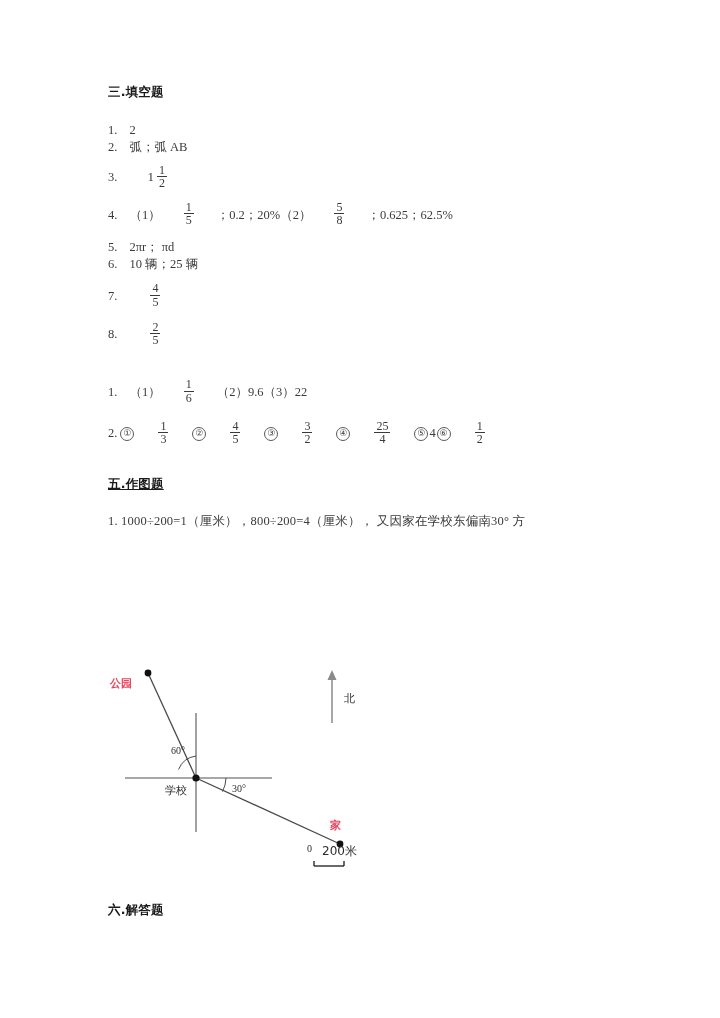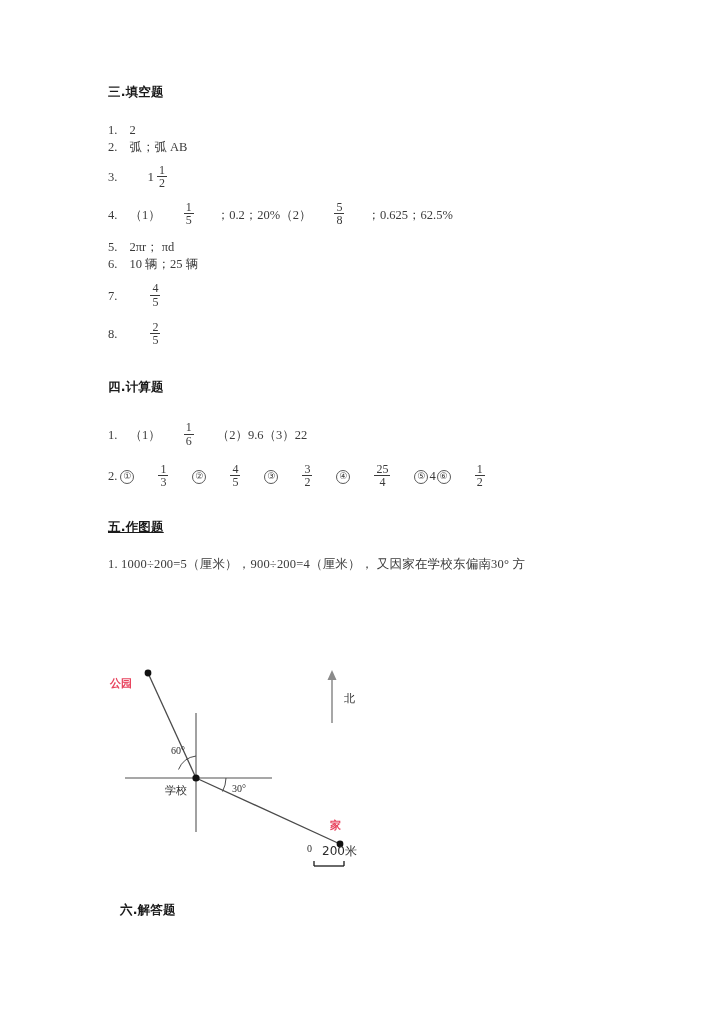--- a/index.html
+++ b/index.html
@@ -206,21 +206,20 @@
 
     <div class="ans-line tall" style="margin-bottom:32px;">
       <span class="idx">8.</span>
       <span class="gap-l"></span>
       <span class="frac">
         <span class="num">2</span>
         <span class="den">5</span>
       </span>
     </div>
 
-    <div class="sec-head" style="margin-bottom:26px;">四.计算题</div>
 
     <div class="ans-line tall" style="margin-bottom:16px;">
       <span class="idx">1.</span>
       <span class="gap-s"></span>
       <span class="txt">（1）</span>
       <span class="gap-m"></span>
       <span class="frac">
         <span class="num">1</span>
         <span class="den">6</span>
       </span>
@@ -269,21 +268,21 @@
       <span class="gap-m"></span>
       <span class="frac">
         <span class="num">1</span>
         <span class="den">2</span>
       </span>
     </div>
 
     <div class="sec-head" style="margin-bottom:16px;text-decoration:underline;">五.作图题</div>
 
     <div class="para">
-      <div>1. 1000÷200=5（厘米），900÷200=4（厘米）， 又因家在学校东偏南30° 方</div>
+      <div>1. 1000÷200=1（厘米），800÷200=4（厘米）， 又因家在学校东偏南30° 方</div>
     </div>
 
   </div>
 
   <div class="figure">
     <svg width="300" height="230" viewBox="0 0 300 230">
 
       <line x1="17" y1="126" x2="164" y2="126" stroke="#8a8a8a" stroke-width="1.6"></line>
 
       <line x1="88" y1="61" x2="88" y2="180" stroke="#8a8a8a" stroke-width="1.6"></line>
@@ -310,15 +309,15 @@
     <span class="fig-label lbl-red" style="left:2px; top:24px;">公园</span>
     <span class="fig-label lbl-red" style="left:222px; top:166px;">家</span>
     <span class="fig-label lbl-dark" style="left:57px; top:131px;">学校</span>
     <span class="fig-label lbl-dark" style="left:236px; top:39px;">北</span>
     <span class="fig-label lbl-num" style="left:63px; top:93px;">60°</span>
     <span class="fig-label lbl-num" style="left:124px; top:131px;">30°</span>
     <span class="fig-label lbl-num" style="left:199px; top:191px;">0</span>
     <span class="fig-label lbl-dark" style="left:214px; top:191px; font-size:12px;">200米</span>
   </div>
 
-  <div class="sec-head" style="position:absolute; left:120px; top:902px;">六.解答题</div>
+  <div class="sec-head" style="position:absolute; left:108px; top:902px;">六.解答题</div>
 
 </div>
 
 </body></html>

